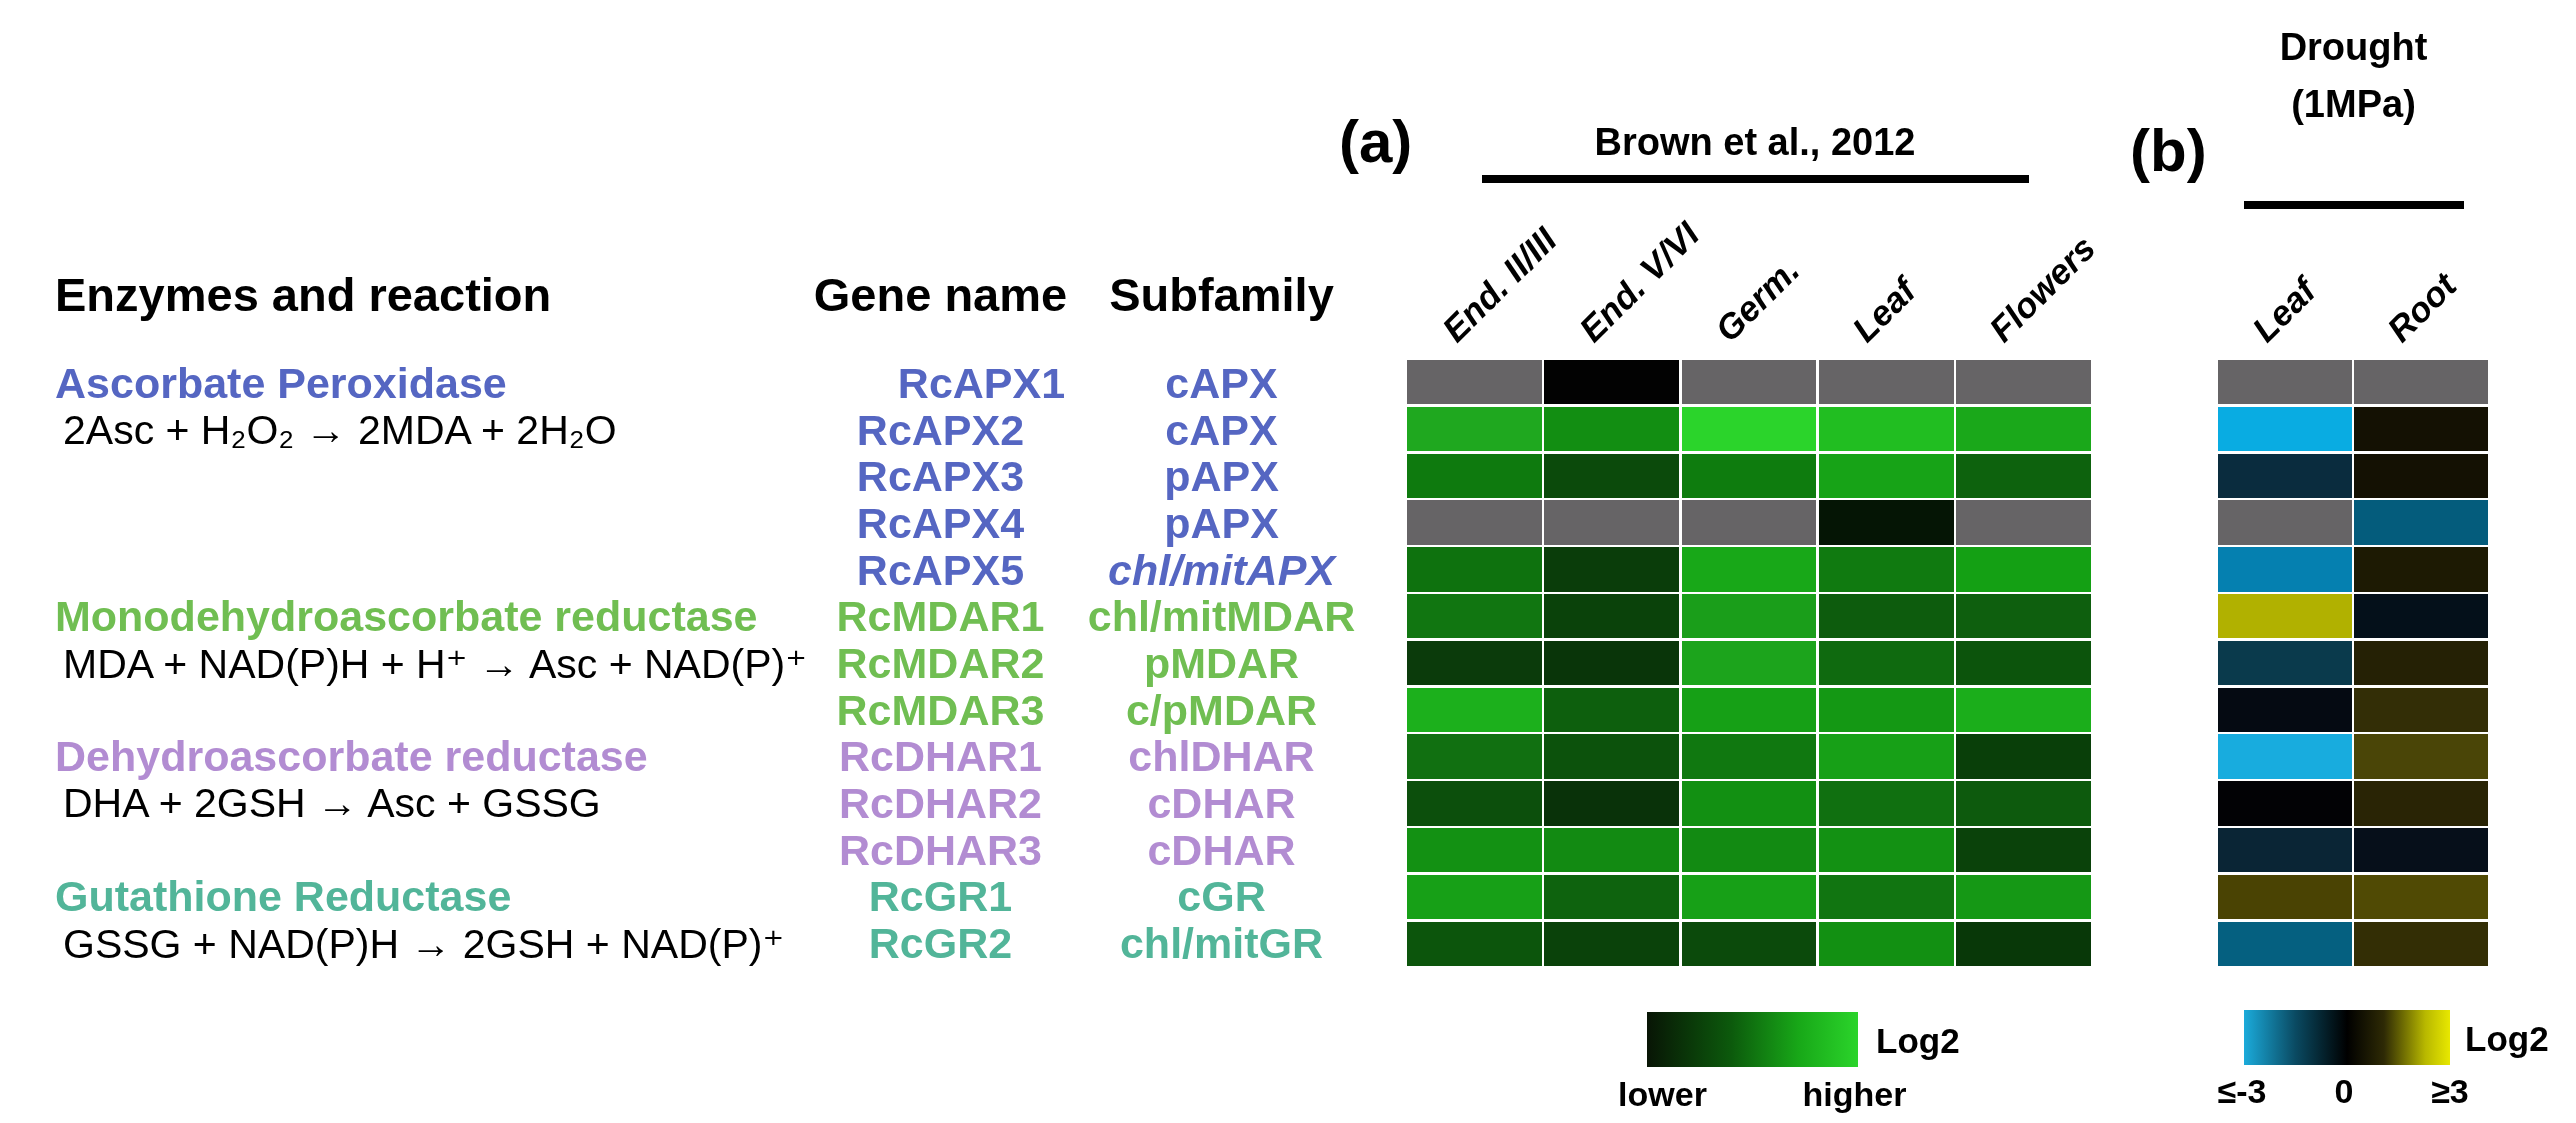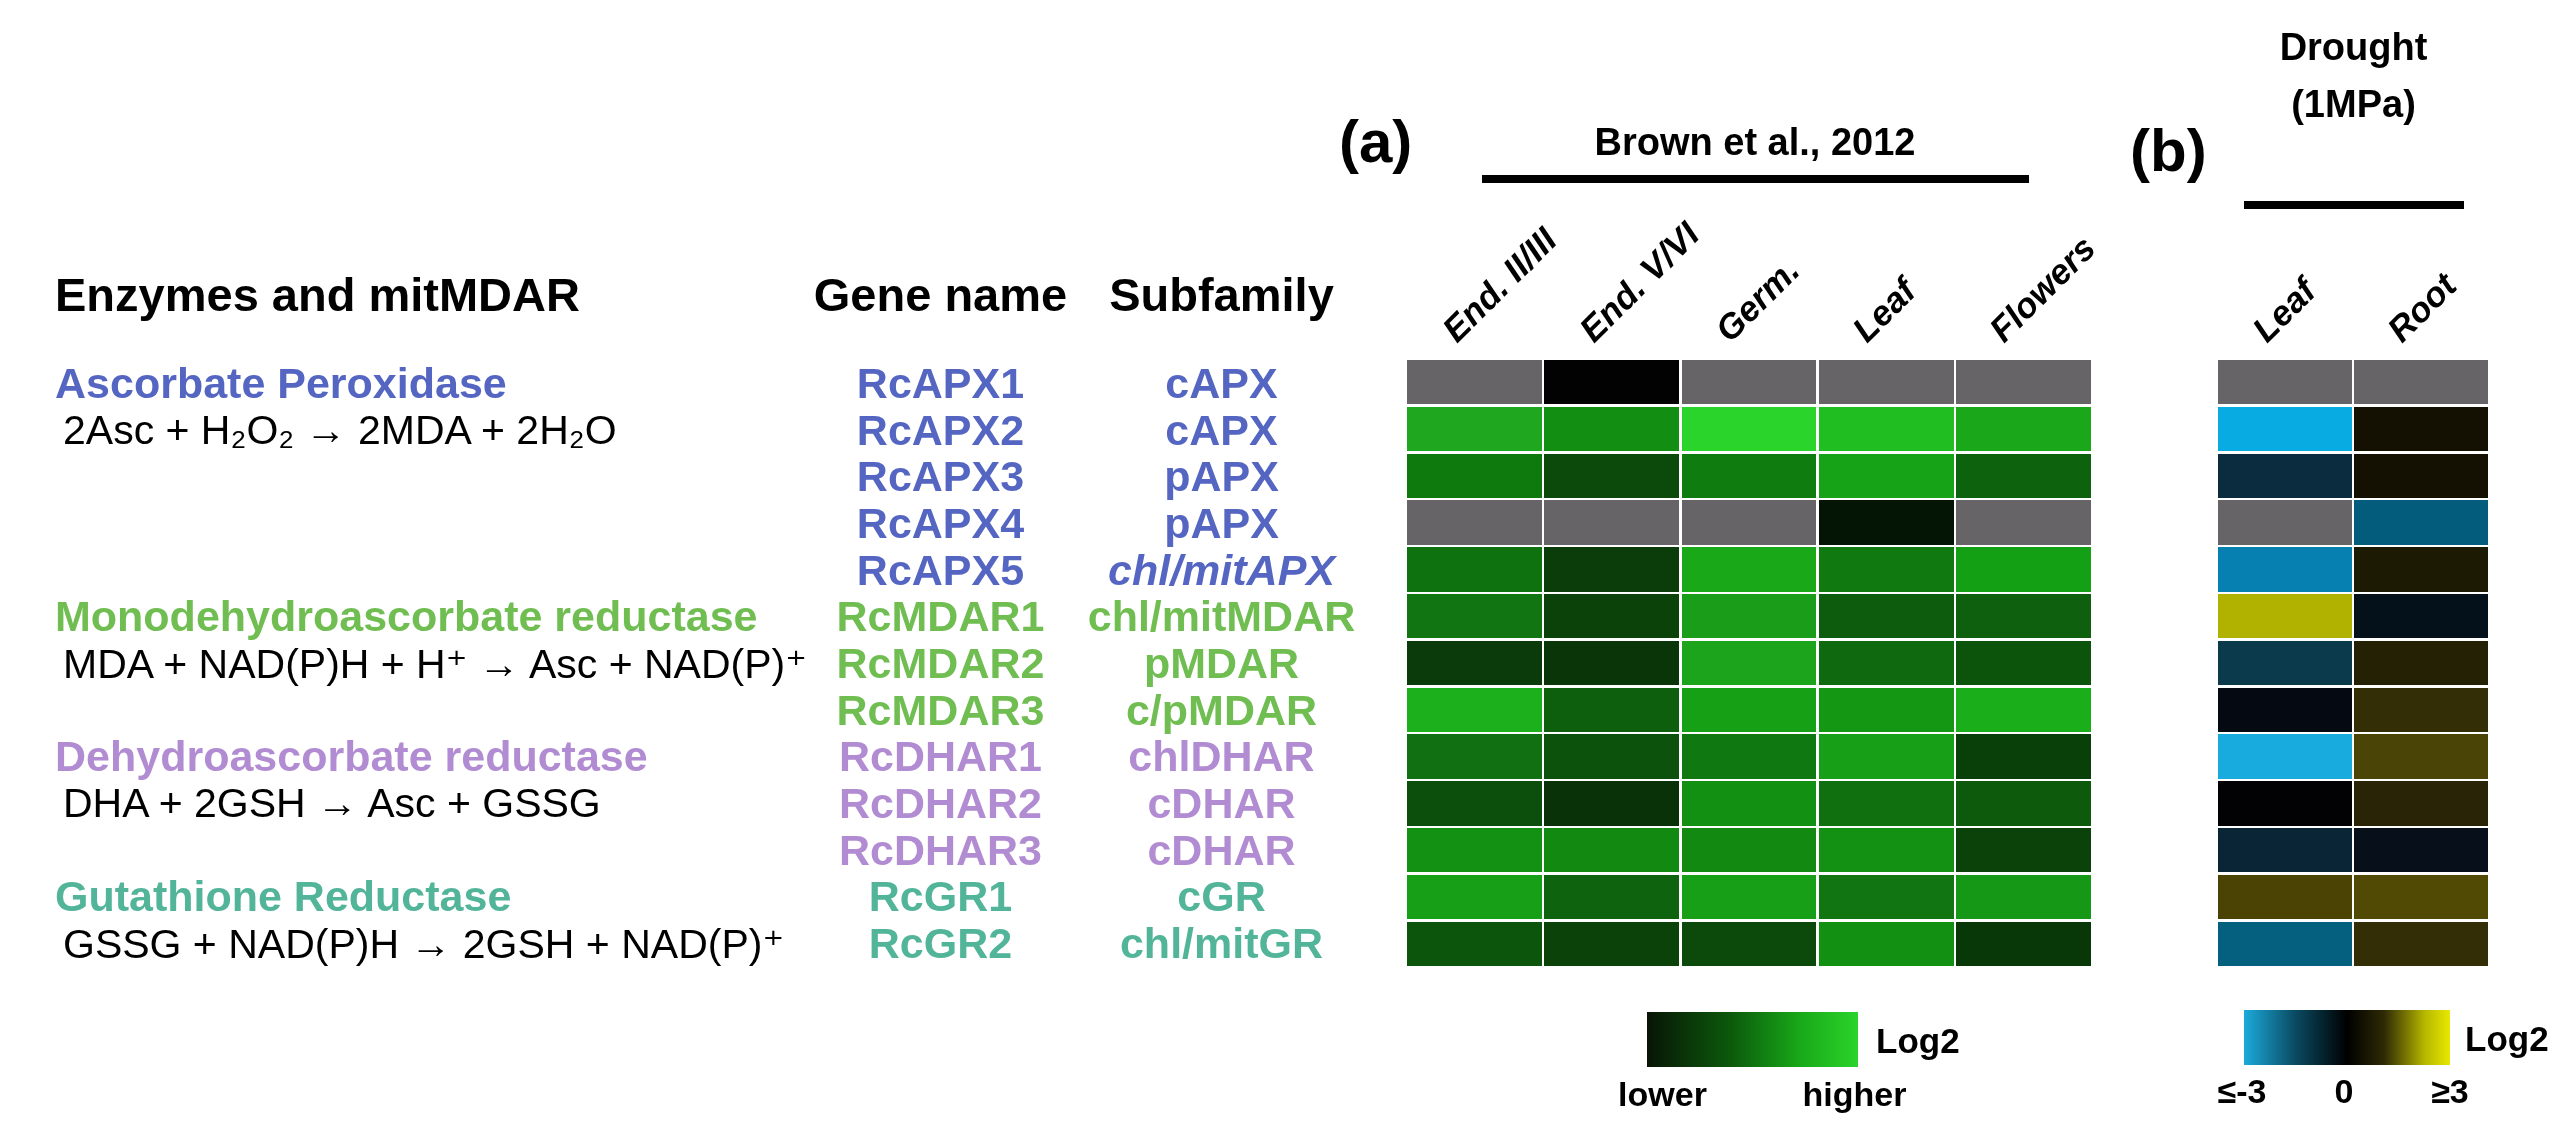--- a/index.html
+++ b/index.html
@@ -22,21 +22,21 @@
             white-space:nowrap;transform-origin:0 100%;transform:rotate(-45deg);line-height:38px;height:38px;}
   .legend-bar{position:absolute;}
   .legend-text{position:absolute;font-size:34px;font-weight:bold;color:#000;text-align:center;}
   .log2{position:absolute;font-size:35px;font-weight:bold;color:#000;}
 </style>
 </head>
 <body>
 
 <div class="canvas">
 
-  <div class="abs colhead" style="left:55px;top:264px;height:60px;">Enzymes and mitMDAR</div>
+  <div class="abs colhead" style="left:55px;top:264px;height:60px;">Enzymes and reaction</div>
   <div class="abs colhead center" style="left:752px;top:264px;height:60px;width:377px;">Gene name</div>
   <div class="abs colhead center" style="left:1033px;top:264px;height:60px;width:377px;">Subfamily</div>
 
   <div class="abs panel-label" style="left:1339px;top:107px;">(a)</div>
   <div class="abs panel-title" style="left:1535px;top:121px;width:440px;">Brown et al., 2012</div>
   <div class="abs rule" style="left:1482px;top:175px;width:547px;"></div>
 
   <div class="abs panel-label" style="left:2130px;top:116px;">(b)</div>
   <div class="abs panel-title" style="left:2228px;top:19px;width:251px;line-height:57px;">
     <div>Drought</div>
@@ -60,21 +60,21 @@
       <div class="rowline enzyme-title" style="left: 55px; top: 360px; height: 47px; color: rgb(85, 102, 194);">Ascorbate Peroxidase</div>
       <div class="rowline reaction" style="left: 55px; top: 407px; height: 47px;">2Asc + H₂O₂ → 2MDA + 2H₂O</div>
       <div class="rowline enzyme-title" style="left: 55px; top: 593px; height: 47px; color: rgb(112, 190, 82);">Monodehydroascorbate reductase</div>
       <div class="rowline reaction" style="left: 55px; top: 640px; height: 47px;">MDA + NAD(P)H + H⁺ → Asc + NAD(P)⁺</div>
       <div class="rowline enzyme-title" style="left: 55px; top: 733px; height: 47px; color: rgb(178, 140, 210);">Dehydroascorbate reductase</div>
       <div class="rowline reaction" style="left: 55px; top: 780px; height: 47px;">DHA + 2GSH → Asc + GSSG</div>
       <div class="rowline enzyme-title" style="left: 55px; top: 873px; height: 47px; color: rgb(82, 181, 153);">Gutathione Reductase</div>
       <div class="rowline reaction" style="left: 55px; top: 920px; height: 47px;">GSSG + NAD(P)H → 2GSH + NAD(P)⁺</div>
     </div>
   <div id="gene-col">
-      <div class="rowline gene" style="left: 752px; top: 360px; height: 47px; width: 377px; color: rgb(85, 102, 194);">RcAPX1</div>
+      <div class="rowline gene" style="left: 793px; top: 360px; height: 47px; width: 377px; color: rgb(85, 102, 194);">RcAPX1</div>
       <div class="rowline gene" style="left: 752px; top: 407px; height: 47px; width: 377px; color: rgb(85, 102, 194);">RcAPX2</div>
       <div class="rowline gene" style="left: 752px; top: 453px; height: 47px; width: 377px; color: rgb(85, 102, 194);">RcAPX3</div>
       <div class="rowline gene" style="left: 752px; top: 500px; height: 47px; width: 377px; color: rgb(85, 102, 194);">RcAPX4</div>
       <div class="rowline gene" style="left: 752px; top: 547px; height: 47px; width: 377px; color: rgb(85, 102, 194);">RcAPX5</div>
       <div class="rowline gene" style="left: 752px; top: 593px; height: 47px; width: 377px; color: rgb(112, 190, 82);">RcMDAR1</div>
       <div class="rowline gene" style="left: 752px; top: 640px; height: 47px; width: 377px; color: rgb(112, 190, 82);">RcMDAR2</div>
       <div class="rowline gene" style="left: 752px; top: 687px; height: 47px; width: 377px; color: rgb(112, 190, 82);">RcMDAR3</div>
       <div class="rowline gene" style="left: 752px; top: 733px; height: 47px; width: 377px; color: rgb(178, 140, 210);">RcDHAR1</div>
       <div class="rowline gene" style="left: 752px; top: 780px; height: 47px; width: 377px; color: rgb(178, 140, 210);">RcDHAR2</div>
       <div class="rowline gene" style="left: 752px; top: 827px; height: 47px; width: 377px; color: rgb(178, 140, 210);">RcDHAR3</div>

